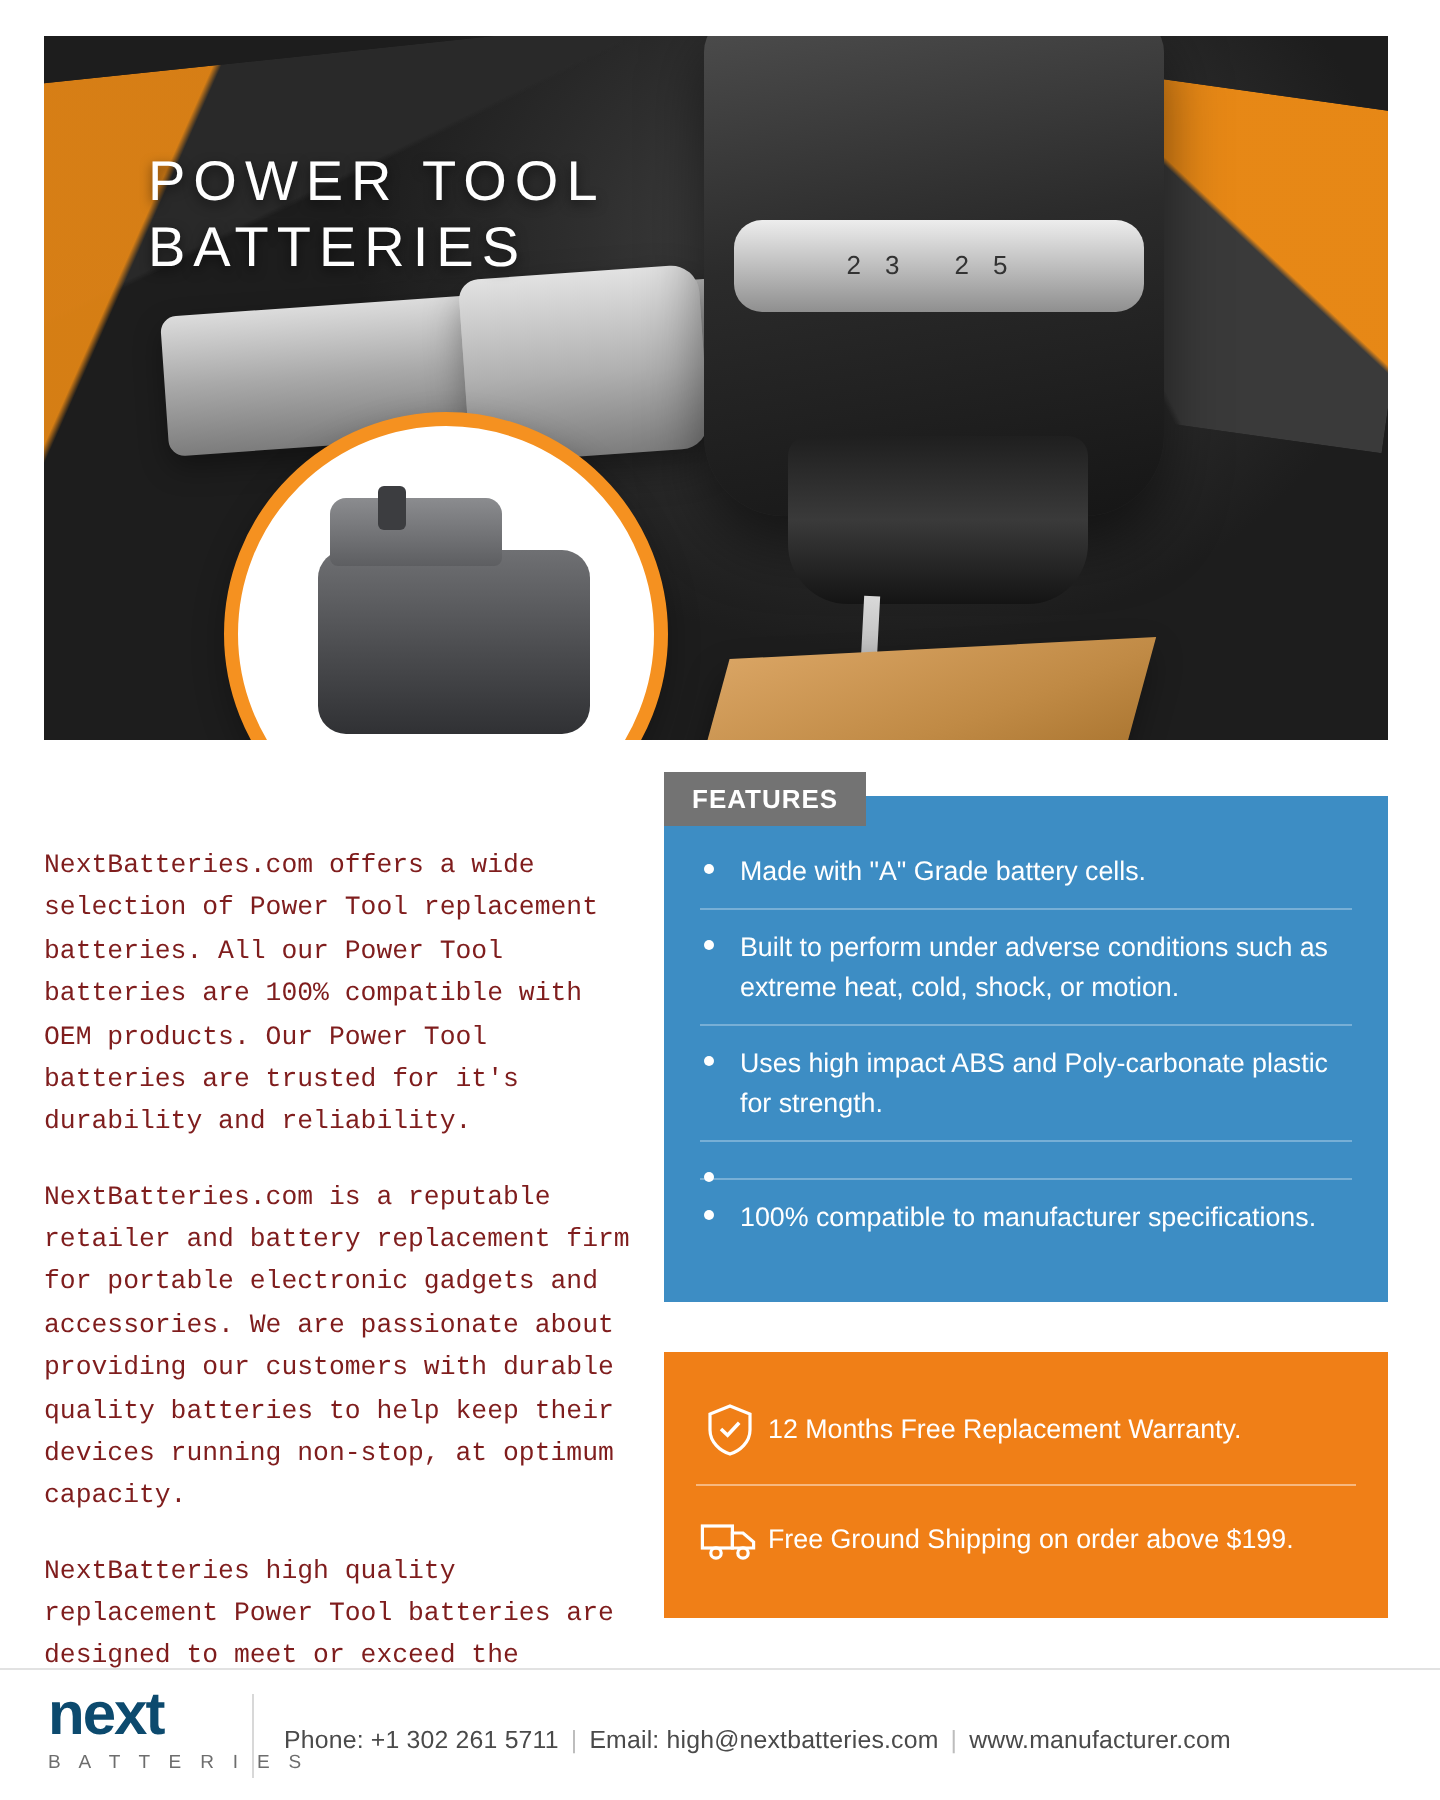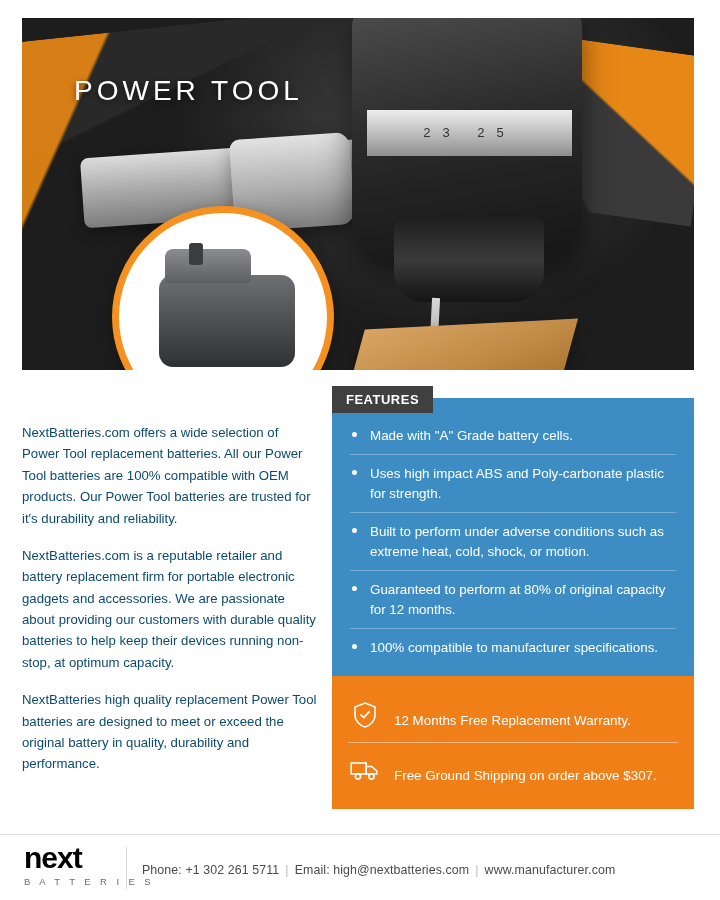--- a/index.html
+++ b/index.html
@@ -80,21 +80,21 @@
     position: absolute; left: 330px; top: -10px;
     width: 230px; height: 250px;
     background: linear-gradient(170deg, #4d4d4d 0%, #2b2b2b 45%, #161616 100%);
     border-radius: 18px 18px 40px 40px;
     box-shadow: 0 14px 30px rgba(0,0,0,.5);
   }
   .drill-ring {
     position: absolute; left: 345px; top: 92px;
     width: 205px; height: 46px;
     background: linear-gradient(180deg, #ededed 0%, #b5b5b5 60%, #8f8f8f 100%);
-    border-radius: 0;
+    border-radius: 14px;
     color: #333;
     font-size: 13px;
     letter-spacing: 12px;
     text-align: center;
     line-height: 46px;
     font-family: "Liberation Sans", sans-serif;
   }
   .chuck {
     position: absolute; left: 372px; top: 200px;
     width: 150px; height: 84px;
@@ -151,38 +151,39 @@
     width: 14px; height: 22px;
     background: #3c3d40;
     border-radius: 3px;
   }
 
   
   .copy {
     position: absolute;
     left: 22px; top: 422px;
     width: 296px;
-    color: #0c4a6e;
+    color: #7f1d1d;
     font-size: 13.2px;
     line-height: 1.62;
+    font-family: Liberation Mono, monospace;
   }
   .copy p { margin-bottom: 16px; }
 
   
   .features {
     position: absolute;
     left: 332px; top: 398px;
     width: 362px;
     background: #3d8dc4;
     padding: 28px 18px 18px 18px;
   }
   .features-tag {
     position: absolute;
     left: 0; top: -12px;
-    background: #404040;
+    background: #737373;
     color: #ffffff;
     font-size: 13px;
     font-weight: bold;
     letter-spacing: .5px;
     padding: 6px 14px 6px 14px;
   }
   .feature-list { list-style: none; }
   .feature-list li {
     position: relative;
     color: #ffffff;
@@ -202,22 +203,22 @@
   
   .perks {
     position: absolute;
     left: 332px; top: 676px;
     width: 362px;
     background: #f07f17;
     padding: 12px 16px;
   }
   .perk {
     display: flex;
-    align-items: flex-end;
-    gap: 14px;
+    align-items: center;
+    gap: 4px;
     padding: 12px 2px;
     border-bottom: 1px solid rgba(255,255,255,.45);
   }
   .perk:last-child { border-bottom: none; }
   .perk-icon {
     width: 30px; height: 30px;
     flex: 0 0 30px;
     display: flex; align-items: center; justify-content: center;
   }
   .perk-icon svg { display: block; }
@@ -232,21 +233,21 @@
     position: absolute;
     left: 0; bottom: 0;
     width: 720px; height: 66px;
     border-top: 1px solid #e2e2e2;
     background: #ffffff;
   }
   .logo {
     position: absolute; left: 24px; top: 8px;
   }
   .logo-next {
-    color: #000000;
+    color: #0c4a6e;
     font-size: 30px;
     font-weight: bold;
     letter-spacing: -1px;
     line-height: 1;
   }
   .logo-sub {
     color: #6d6d6d;
     font-size: 9.5px;
     letter-spacing: 3.4px;
     margin-top: 3px;
@@ -279,20 +280,21 @@
     <div class="pliers"></div>
     <div class="plier-nose"></div>
     <div class="drill"></div>
     <div class="drill-ring">23 25</div>
     <div class="chuck"></div>
     <div class="bit"></div>
     <div class="wood"></div>
 
     <div class="hero-title">
       <div>POWER TOOL</div>
+      <div>BATTERIES</div>
     </div>
 
     <div class="batt-circle">
       <div class="batt-body"></div>
       <div class="batt-top"></div>
       <div class="batt-notch"></div>
     </div>
   </div>
 
   <div class="copy">
@@ -303,29 +305,28 @@
 
   <div class="features">
     <div class="features-tag">FEATURES</div>
     <ul class="feature-list">
       <li>
         <span class="dot"></span>
         <span>Made with "A" Grade battery cells.</span>
       </li>
       <li>
         <span class="dot"></span>
+        <span>Built to perform under adverse conditions such as extreme heat, cold, shock, or motion.</span>
+      </li>
+      <li>
+        <span class="dot"></span>
         <span>Uses high impact ABS and Poly-carbonate plastic for strength.</span>
       </li>
       <li>
         <span class="dot"></span>
-        <span>Built to perform under adverse conditions such as extreme heat, cold, shock, or motion.</span>
-      </li>
-      <li>
-        <span class="dot"></span>
-        <span>Guaranteed to perform at 80% of original capacity for 12 months.</span>
       </li>
       <li>
         <span class="dot"></span>
         <span>100% compatible to manufacturer specifications.</span>
       </li>
     </ul>
   </div>
 
   <div class="perks">
 
@@ -341,21 +342,21 @@
 
     <div class="perk">
       <span class="perk-icon">
         <svg width="30" height="22" viewBox="0 0 30 22" fill="none">
           <rect x="1.2" y="4" width="15" height="11" stroke="#ffffff" stroke-width="1.6"></rect>
           <path d="M16.2 7.5 H21.5 L26.8 12 V15 H16.2 Z" stroke="#ffffff" stroke-width="1.6" fill="none"></path>
           <circle cx="8" cy="17.5" r="2.6" stroke="#ffffff" stroke-width="1.6" fill="none"></circle>
           <circle cx="21.5" cy="17.5" r="2.6" stroke="#ffffff" stroke-width="1.6" fill="none"></circle>
         </svg>
       </span>
-      <span class="perk-text">Free Ground Shipping on order above $307.</span>
+      <span class="perk-text">Free Ground Shipping on order above $199.</span>
     </div>
 
 
   </div>
 
   <div class="footer">
     <div class="logo">
       <div class="logo-next">next</div>
       <div class="logo-sub">B A T T E R I E S</div>
     </div>

